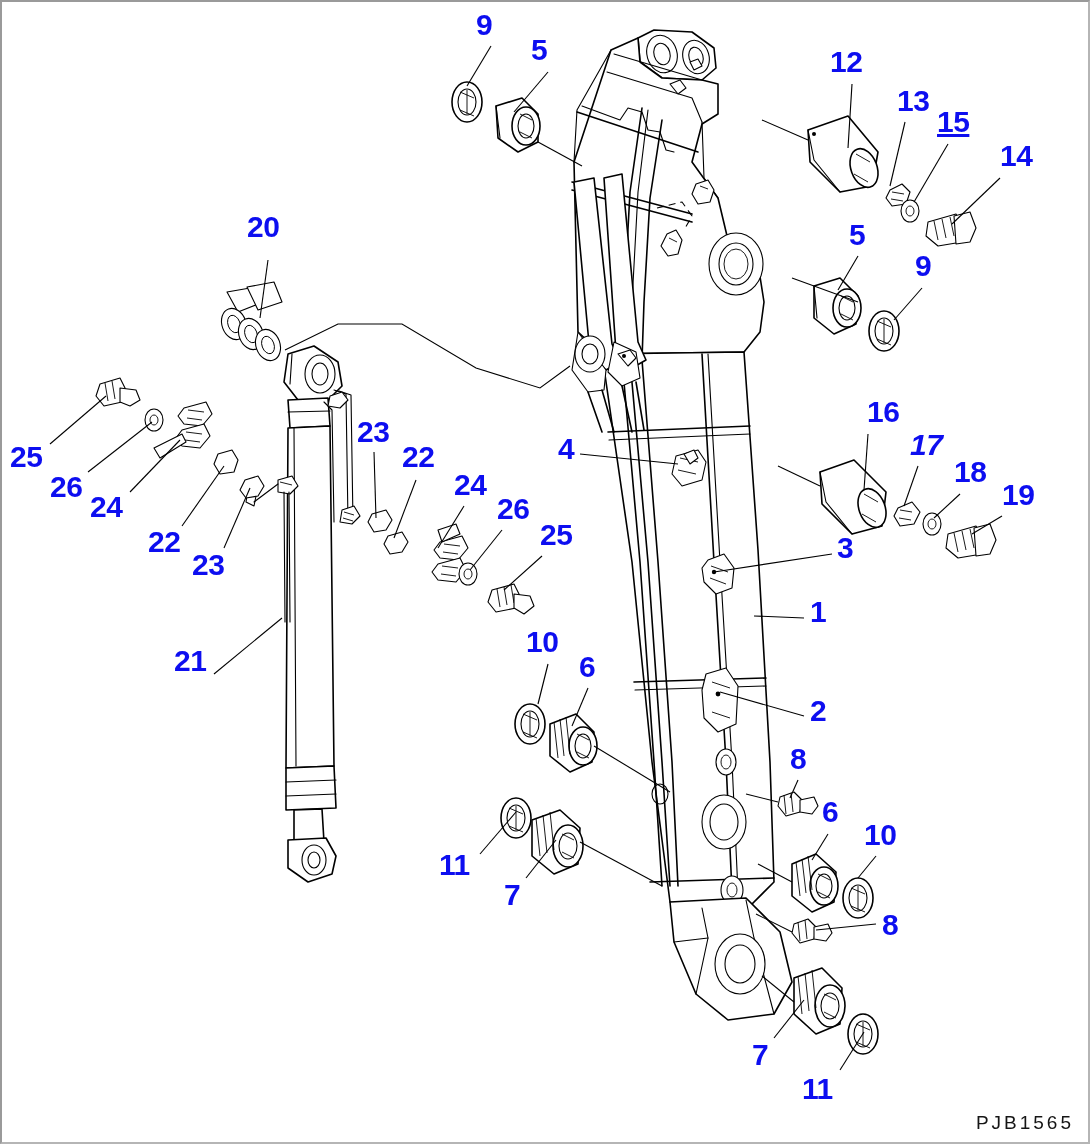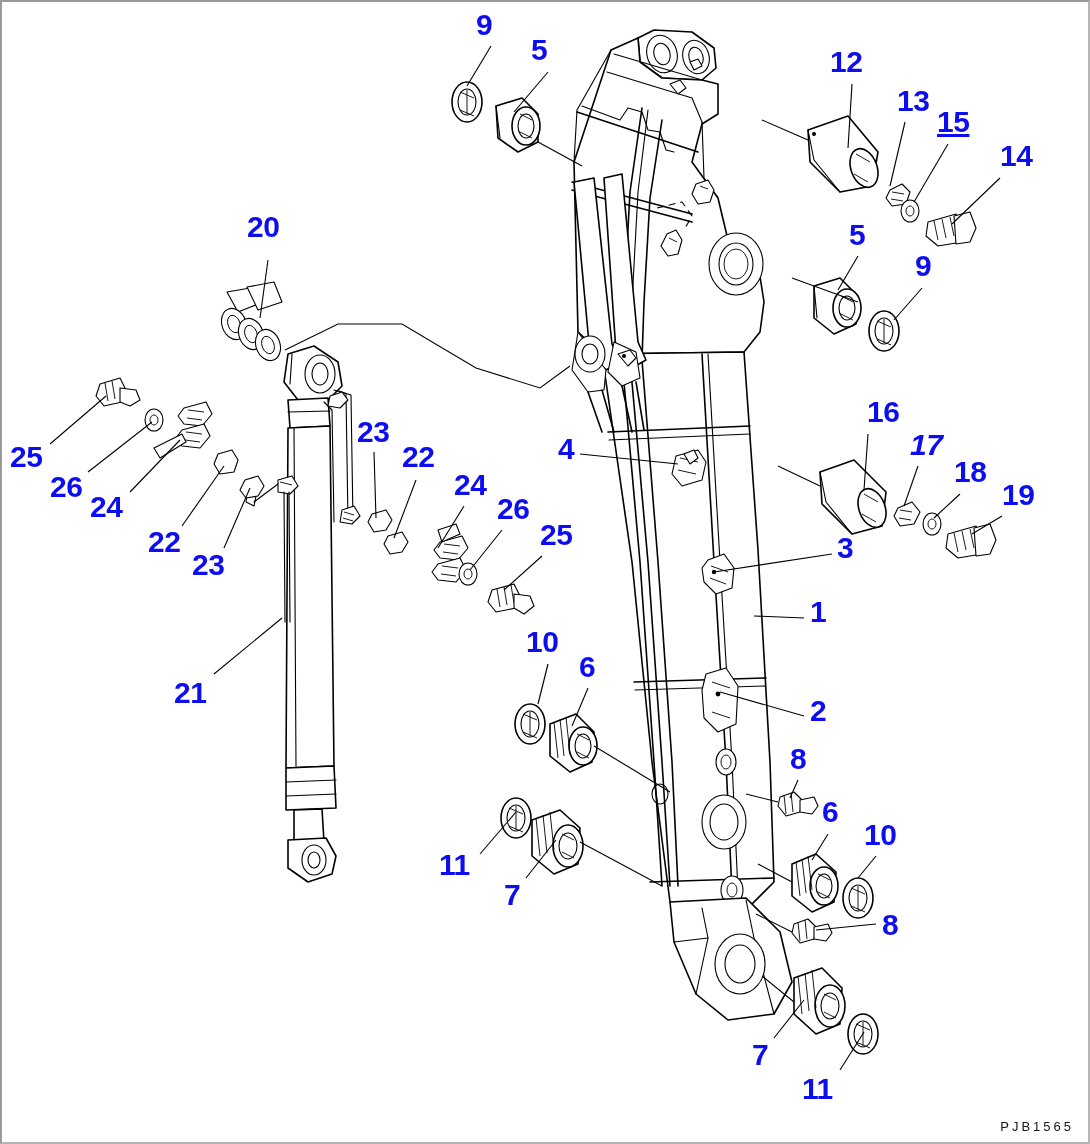--- a/index.html
+++ b/index.html
@@ -36,21 +36,21 @@
     letter-spacing: -0.5px;
     white-space: nowrap;
     user-select: none;
   }
   #drawing-code {
     position: absolute;
     right: 14px;
     bottom: 8px;
     color: #151515;
     font-family: "Liberation Sans", sans-serif;
-    font-size: 13px;
+    font-size: 19px;
     letter-spacing: 3px;
     font-weight: normal;
   }
 </style>
 </head>
 <body>
 
 <div id="page">
 
   <svg id="drawing" viewBox="0 0 1090 1144">
@@ -459,21 +459,21 @@
   <div class="callout" style="left:8px;    top:440px;">25</div>
   <div class="callout" style="left:48px;   top:470px;">26</div>
   <div class="callout" style="left:88px;   top:490px;">24</div>
   <div class="callout" style="left:146px;  top:525px;">22</div>
   <div class="callout" style="left:190px;  top:548px;">23</div>
   <div class="callout" style="left:355px;  top:415px;">23</div>
   <div class="callout" style="left:400px;  top:440px;">22</div>
   <div class="callout" style="left:452px;  top:468px;">24</div>
   <div class="callout" style="left:495px;  top:492px;">26</div>
   <div class="callout" style="left:538px;  top:518px;">25</div>
-  <div class="callout" style="left:172px;  top:676px;">21</div>
+  <div class="callout" style="left:172px;  top:644px;">21</div>
   <div class="callout" style="left:556px;  top:432px;">4</div>
   <div class="callout" style="left:845px;  top:395px;margin-left:20px;">16</div>
   <div class="callout" style="left:908px;  top:428px;font-style:italic;">17</div>
   <div class="callout" style="left:952px;  top:455px;">18</div>
   <div class="callout" style="left:1000px; top:478px;">19</div>
   <div class="callout" style="left:835px;  top:531px;">3</div>
   <div class="callout" style="left:808px;  top:595px;">1</div>
   <div class="callout" style="left:808px;  top:694px;">2</div>
   <div class="callout" style="left:788px;  top:742px;">8</div>
   <div class="callout" style="left:524px;  top:625px;">10</div>

